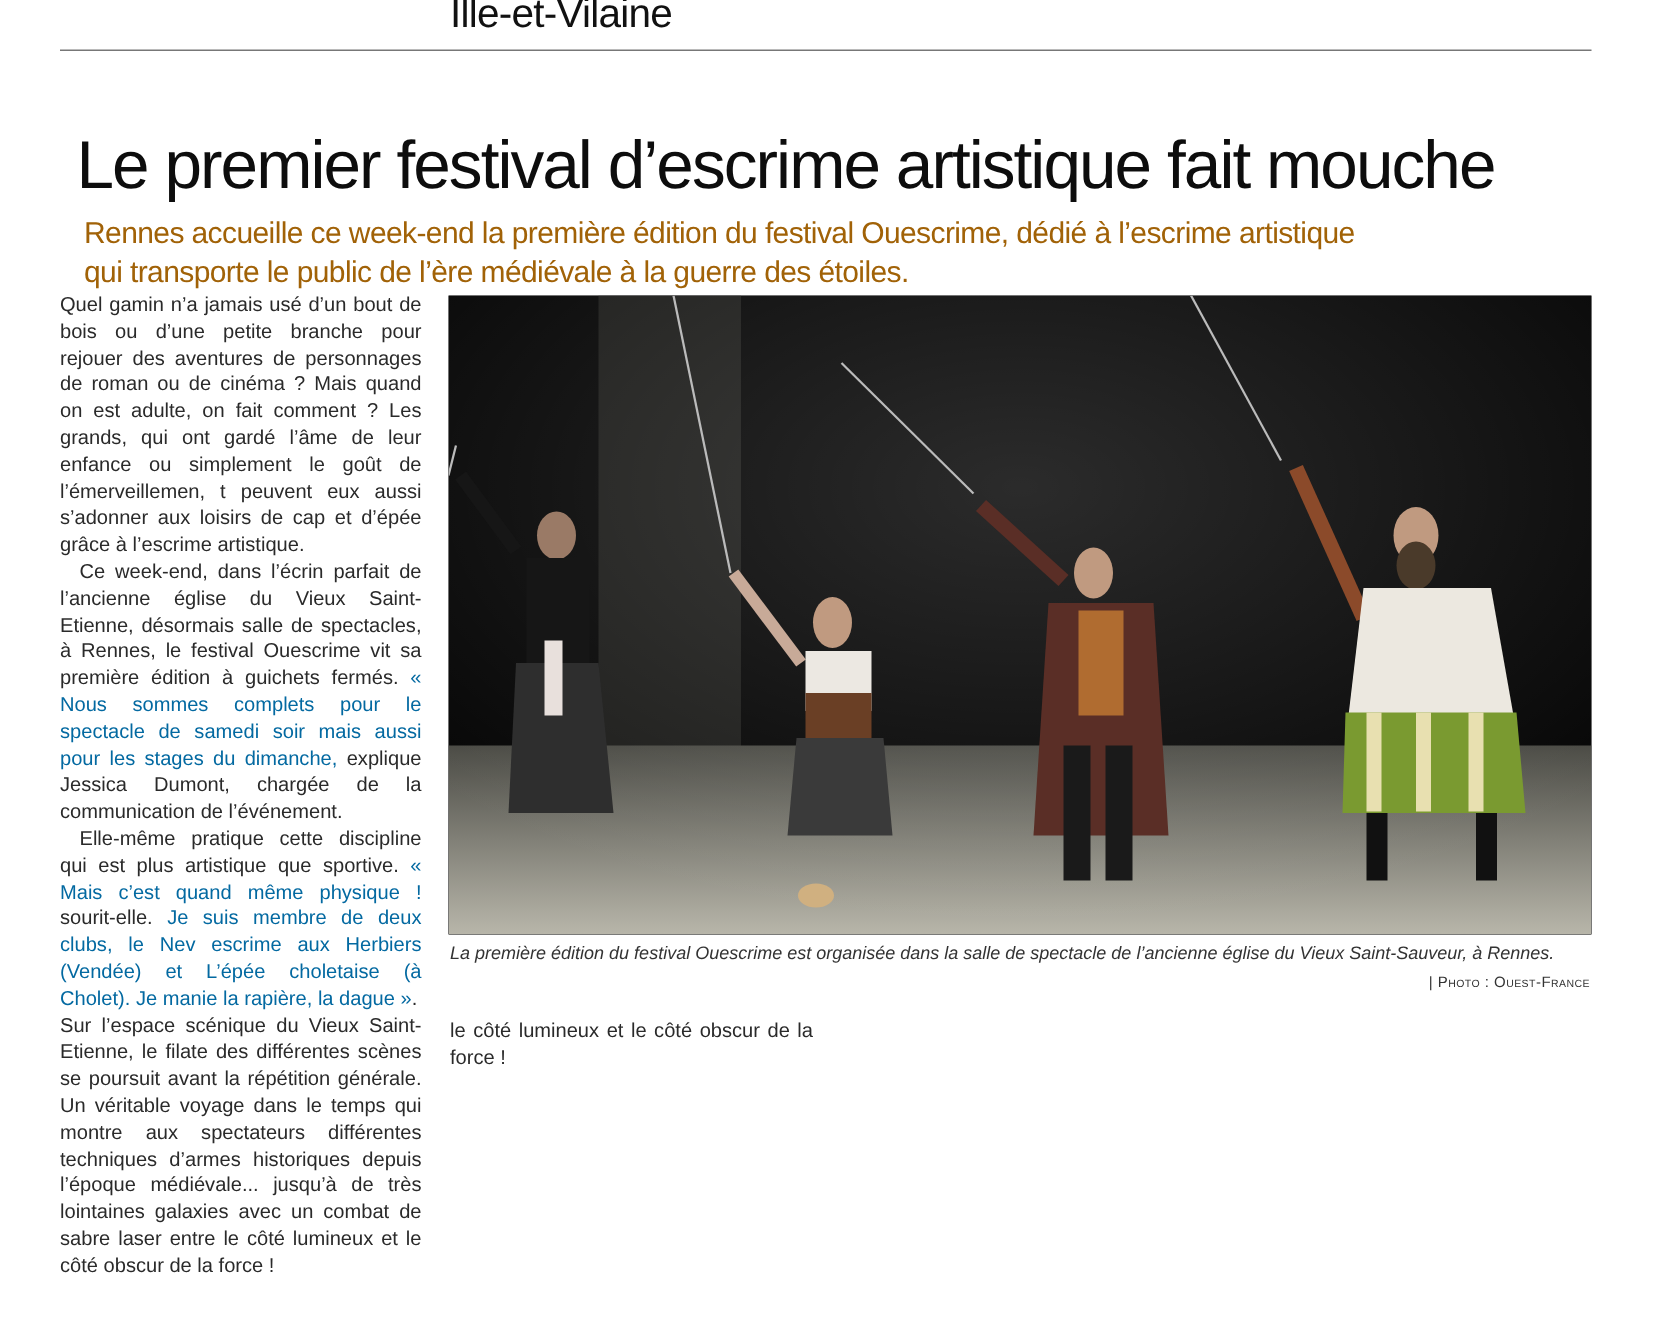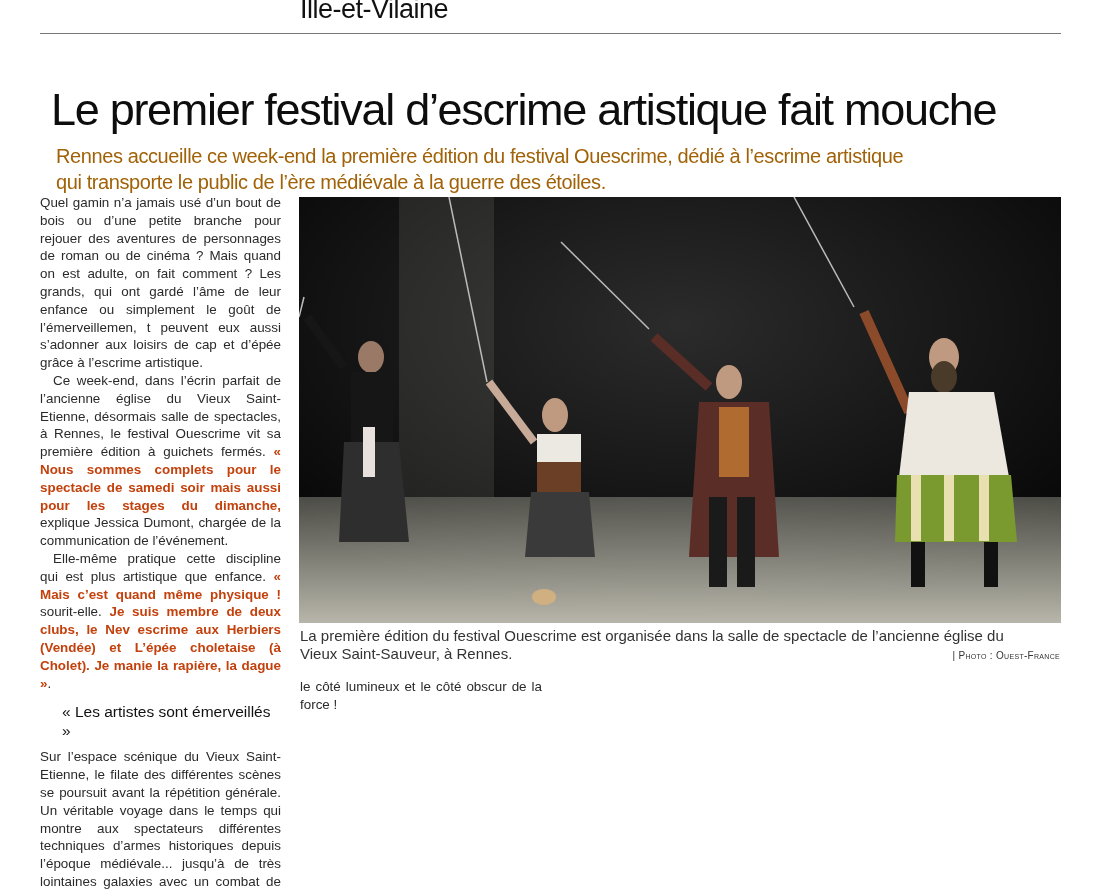--- a/index.html
+++ b/index.html
@@ -4,43 +4,42 @@
 <style>
   html, body { margin:0; padding:0; background:#fff; }
   body { width:1105px; height:890px; position:relative; overflow:hidden; color:#1a1a1a; font-family:"Liberation Sans", sans-serif; }
   .section { position:absolute; left:300px; top:-8px; font-size:27px; line-height:34px; color:#111; letter-spacing:-0.5px; }
   .rule { position:absolute; left:40px; top:33px; width:1021px; height:1px; background:#777; }
   .headline { position:absolute; left:39px; top:72px; font-size:45px; line-height:52px; font-weight:normal; color:#0d0d0d; letter-spacing:-1.3px; white-space:nowrap; margin:12px; }
   .deck { position:absolute; left:40px; top:127px; width:860px; font-size:20px; line-height:26px; color:#a16207; letter-spacing:-0.4px; margin:16px; }
   .col { position:absolute; font-size:13.4px; line-height:17.8px; color:#2a2a2a; text-align:justify; }
   .col p { margin:0; }
   .col p.ind { text-indent:13px; }
-  .col b { color:#c2410c; font-weight:bold; }
+  .col b { color:#0369a1; font-weight:normal; }
   .col1 { left:40px; top:194px; width:241px; }
   .col2 { left:300px; top:678px; width:242px; }
   .subhead { font-size:15.5px; line-height:19px; color:#111; margin:10px 0 8px 22px !important; text-align:left; }
   .photo { position:absolute; left:299px; top:197px; width:762px; height:426px; background:#070707; overflow:hidden; }
   .photo svg { display:block; }
-  .caption { position:absolute; left:300px; top:627px; width:740px; font-size:15px; line-height:17.5px; color:#333; margin:0; }
+  .caption { position:absolute; left:300px; top:627px; width:740px; font-style:italic; font-size:12px; line-height:17.5px; color:#333; margin:0; }
   .credit { position:absolute; right:45px; top:650px; font-size:10px; letter-spacing:0.3px; color:#333; font-variant:small-caps; }
 </style>
 </head>
 <body>
 
 <div class="section">Ille-et-Vilaine</div>
 <div class="rule"></div>
 
 <h1 class="headline">Le premier festival d’escrime artistique fait mouche</h1>
 <p class="deck">Rennes accueille ce week-end la première édition du festival Ouescrime, dédié à l’escrime artistique qui transporte le public de l’ère médiévale à la guerre des étoiles.</p>
 
 <div class="col col1">
   <p>Quel gamin n’a jamais usé d’un bout de bois ou d’une petite branche pour rejouer des aventures de personnages de roman ou de cinéma ? Mais quand on est adulte, on fait comment ? Les grands, qui ont gardé l’âme de leur enfance ou simplement le goût de l’émerveillemen, t peuvent eux aussi s’adonner aux loisirs de cap et d’épée grâce à l’escrime artistique.</p>
   <p class="ind"><span>Ce week-end, dans l’écrin parfait de l’ancienne église du Vieux Saint-Etienne, désormais salle de spectacles, à Rennes, le festival Ouescrime vit sa première édition à guichets fermés. </span><b>« Nous sommes complets pour le spectacle de samedi soir mais aussi pour les stages du dimanche,</b><span> explique Jessica Dumont, chargée de la communication de l’événement.</span></p>
-  <p class="ind"><span>Elle-même pratique cette discipline qui est plus artistique que enfance. </span><b>« Mais c’est quand même physique !</b><span> sourit-elle. </span><b>Je suis membre de deux clubs, le Nev escrime aux Herbiers (Vendée) et L’épée choletaise (à Cholet). Je manie la rapière, la dague »</b><span>.</span></p>
-  <p class="subhead">« Les artistes sont émerveillés »</p>
+  <p class="ind"><span>Elle-même pratique cette discipline qui est plus artistique que sportive. </span><b>« Mais c’est quand même physique !</b><span> sourit-elle. </span><b>Je suis membre de deux clubs, le Nev escrime aux Herbiers (Vendée) et L’épée choletaise (à Cholet). Je manie la rapière, la dague »</b><span>.</span></p>
   <p>Sur l’espace scénique du Vieux Saint-Etienne, le filate des différentes scènes se poursuit avant la répétition générale. Un véritable voyage dans le temps qui montre aux spectateurs différentes techniques d’armes historiques depuis l’époque médiévale... jusqu’à de très lointaines galaxies avec un combat de sabre laser entre le côté lumineux et le côté obscur de la force !</p>
 </div>
 
 <div class="photo" title="Quatre escrimeurs costumés sur scène, épées levées">
   <svg width="762" height="426" viewBox="0 0 762 426">
     <defs>
       <linearGradient id="floor" x1="0" y1="0" x2="0" y2="1">
         <stop offset="0" stop-color="#4a4a44"></stop>
         <stop offset="1" stop-color="#b8b6aa"></stop>
       </linearGradient>

